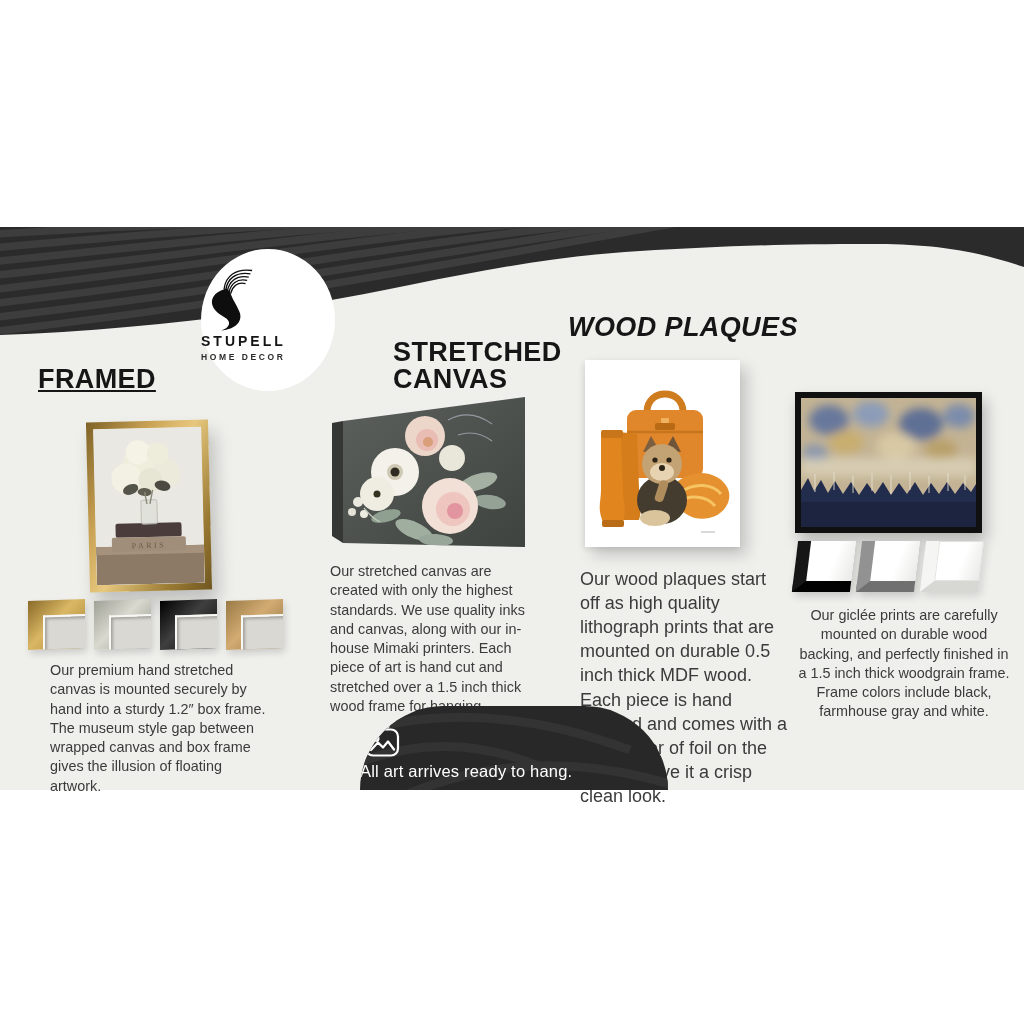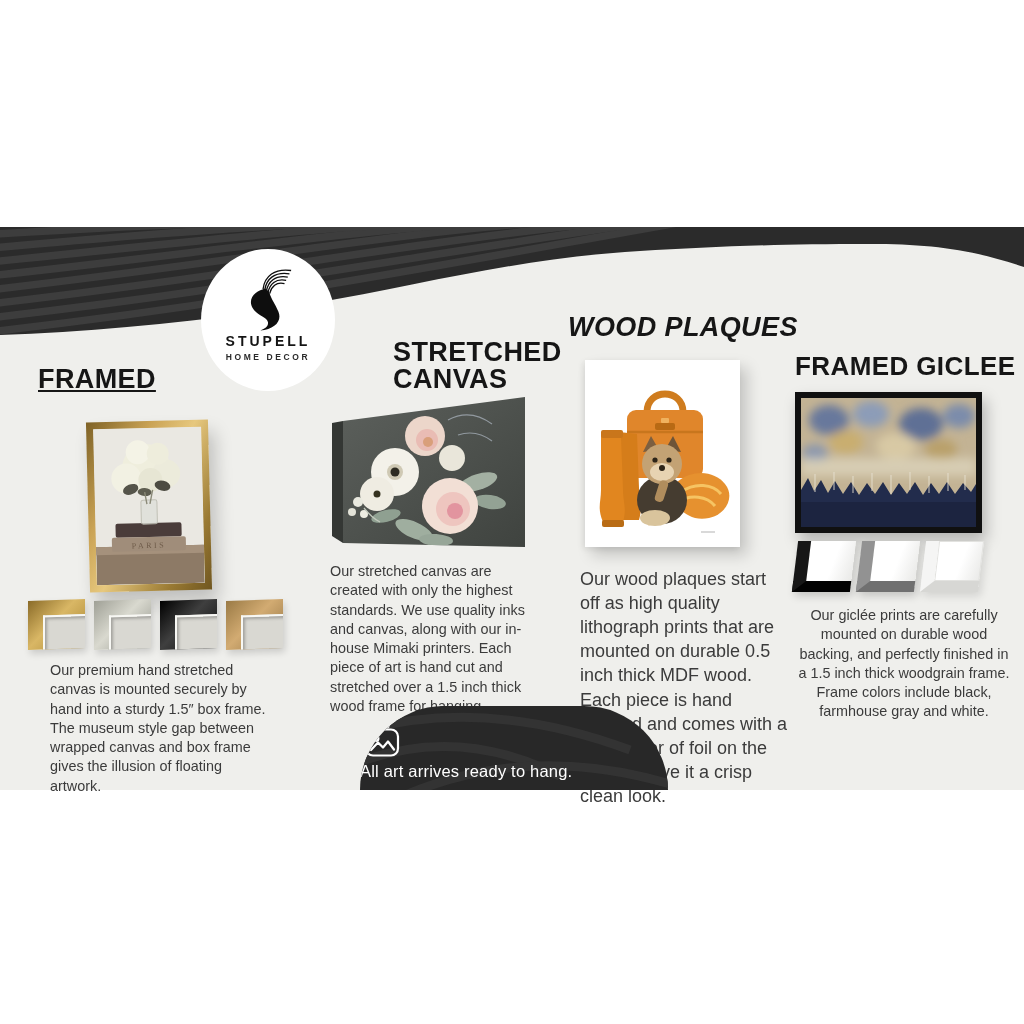--- a/index.html
+++ b/index.html
@@ -7,21 +7,21 @@
   #stage{position:relative;width:1024px;height:1024px;overflow:hidden;background:#fff;}
 
   
   .content{position:absolute;left:0;top:227px;width:1024px;height:563px;background:#efefec;}
 
   
   .header-wave{position:absolute;left:0;top:0;width:1024px;height:120px;display:block;}
 
   
   .logo-circle{position:absolute;left:201px;top:22px;width:134px;height:142px;background:#ffffff;
-    border-radius:50%;display:flex;flex-direction:column;align-items:center;justify-content:flex-start;z-index:5;}
+    border-radius:50%;display:flex;flex-direction:column;justify-content:flex-start;z-index:5;}
   .logo-mark{margin-top:16px;width:56px;height:66px;}
   .logo-name{font-size:14px;font-weight:700;letter-spacing:3px;color:#141414;margin-top:2px;}
   .logo-tag{font-size:8.5px;font-weight:700;letter-spacing:2.6px;color:#2b2b2b;margin-top:3px;}
 
   
   .col-title{position:absolute;color:#161616;font-weight:700;font-size:27px;line-height:1.0;letter-spacing:0.4px;z-index:3;}
   .col-title span{display:block;}
 
   .body-text{position:absolute;color:#3b3b3b;font-size:14.4px;line-height:1.34;z-index:3;}
 
@@ -151,21 +151,21 @@
         <div class="cv"></div>
       </div>
     <div class="sw sw-black">
         <div class="cv"></div>
       </div>
     <div class="sw sw-bronze">
         <div class="cv"></div>
       </div>
   </div>
 
-  <div class="body-text" style="left:50px;top:661px;width:216px;">Our premium hand stretched canvas is mounted securely by hand into a sturdy 1.5″ box frame. The museum style gap between wrapped canvas and box frame gives the illusion of floating artwork.</div>
+  <div class="body-text" style="left:50px;top:661px;width:216px;">Our premium hand stretched canvas is mounted securely by hand into a sturdy 1.2″ box frame. The museum style gap between wrapped canvas and box frame gives the illusion of floating artwork.</div>
 
   <div class="col-title" style="left:362px;top:339px;margin-left:31px;">
     <span>STRETCHED</span>
     <span>CANVAS</span>
   </div>
 
   <svg class="art2" viewBox="0 0 200 165">
     <defs>
       <linearGradient id="cnv" x1="0" y1="0" x2="1" y2="1">
         <stop offset="0" stop-color="#5c605c"></stop>
@@ -243,23 +243,20 @@
       <circle cx="84" cy="100" r="2.6" fill="#2c2418"></circle>
       <circle cx="77" cy="108" r="3" fill="#2c2418"></circle>
       <rect x="72" y="120" width="9" height="22" rx="4" fill="#b08d5d" transform="rotate(18 76 131)"></rect>
 
       <path d="M116,172 h14" stroke="#c9c9c9" stroke-width="1.4"></path>
     </svg>
   </div>
 
   <div class="body-text" style="left:580px;top:567px;width:208px;font-size:18px;">Our wood plaques start off as high quality lithograph prints that are mounted on durable 0.5 inch thick MDF wood. Each piece is hand finished and comes with a fresh layer of foil on the sides to give it a crisp clean look.</div>
 
-  <div class="col-title" style="left:795px;top:353px;font-size:26px;">
-    <span>FRAMED GICLEE</span>
-  </div>
 
   <div class="art4">
     <div class="art4-inner">
       <svg width="175" height="129" viewBox="0 0 175 129">
         <defs>
             <filter id="bl">
               <feGaussianBlur stdDeviation="5"></feGaussianBlur>
             </filter>
           </defs>
         <rect width="175" height="129" fill="#c3b394"></rect>

